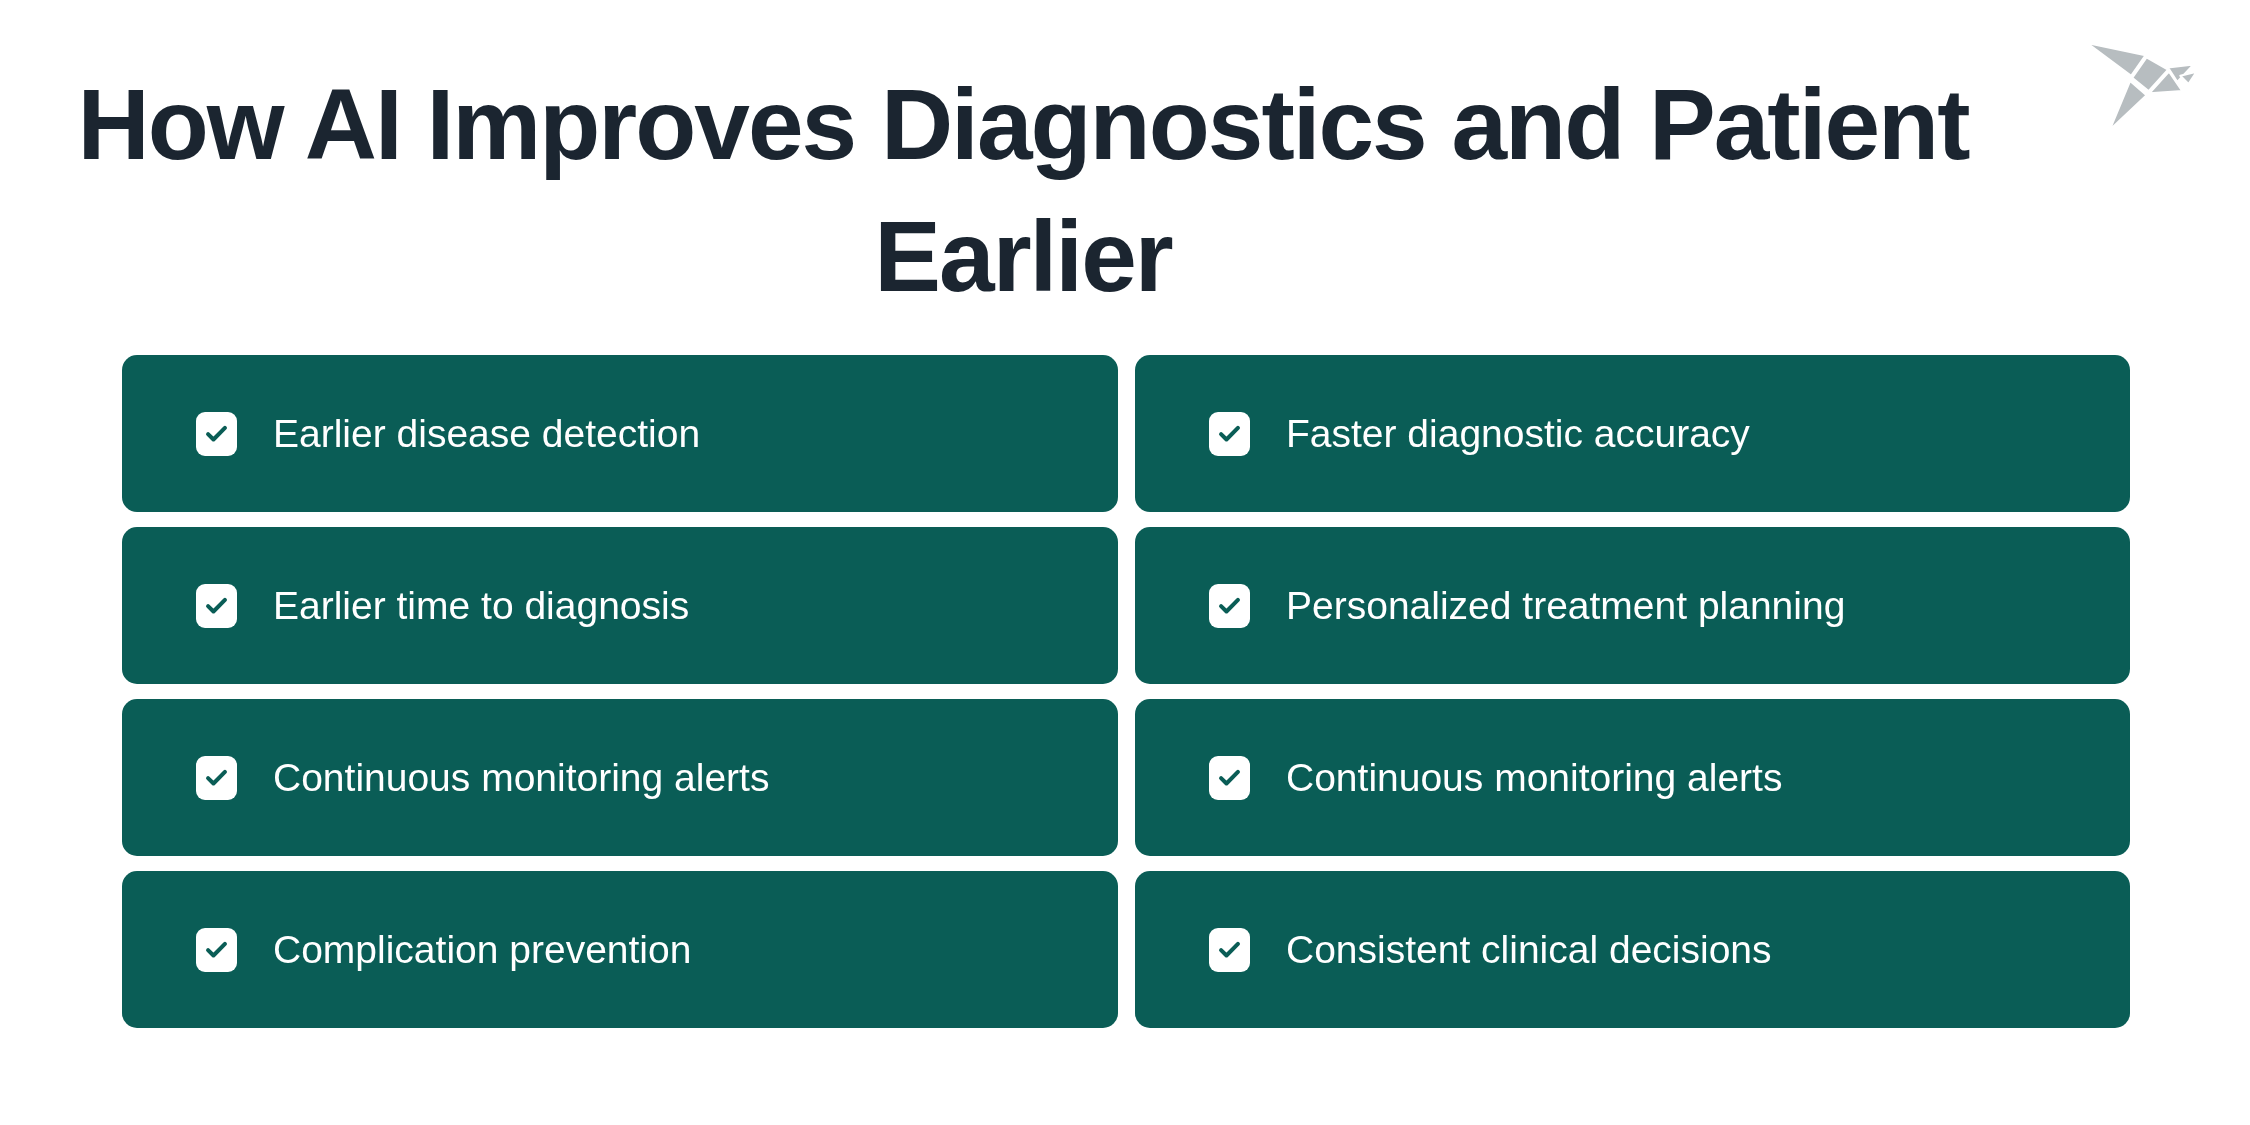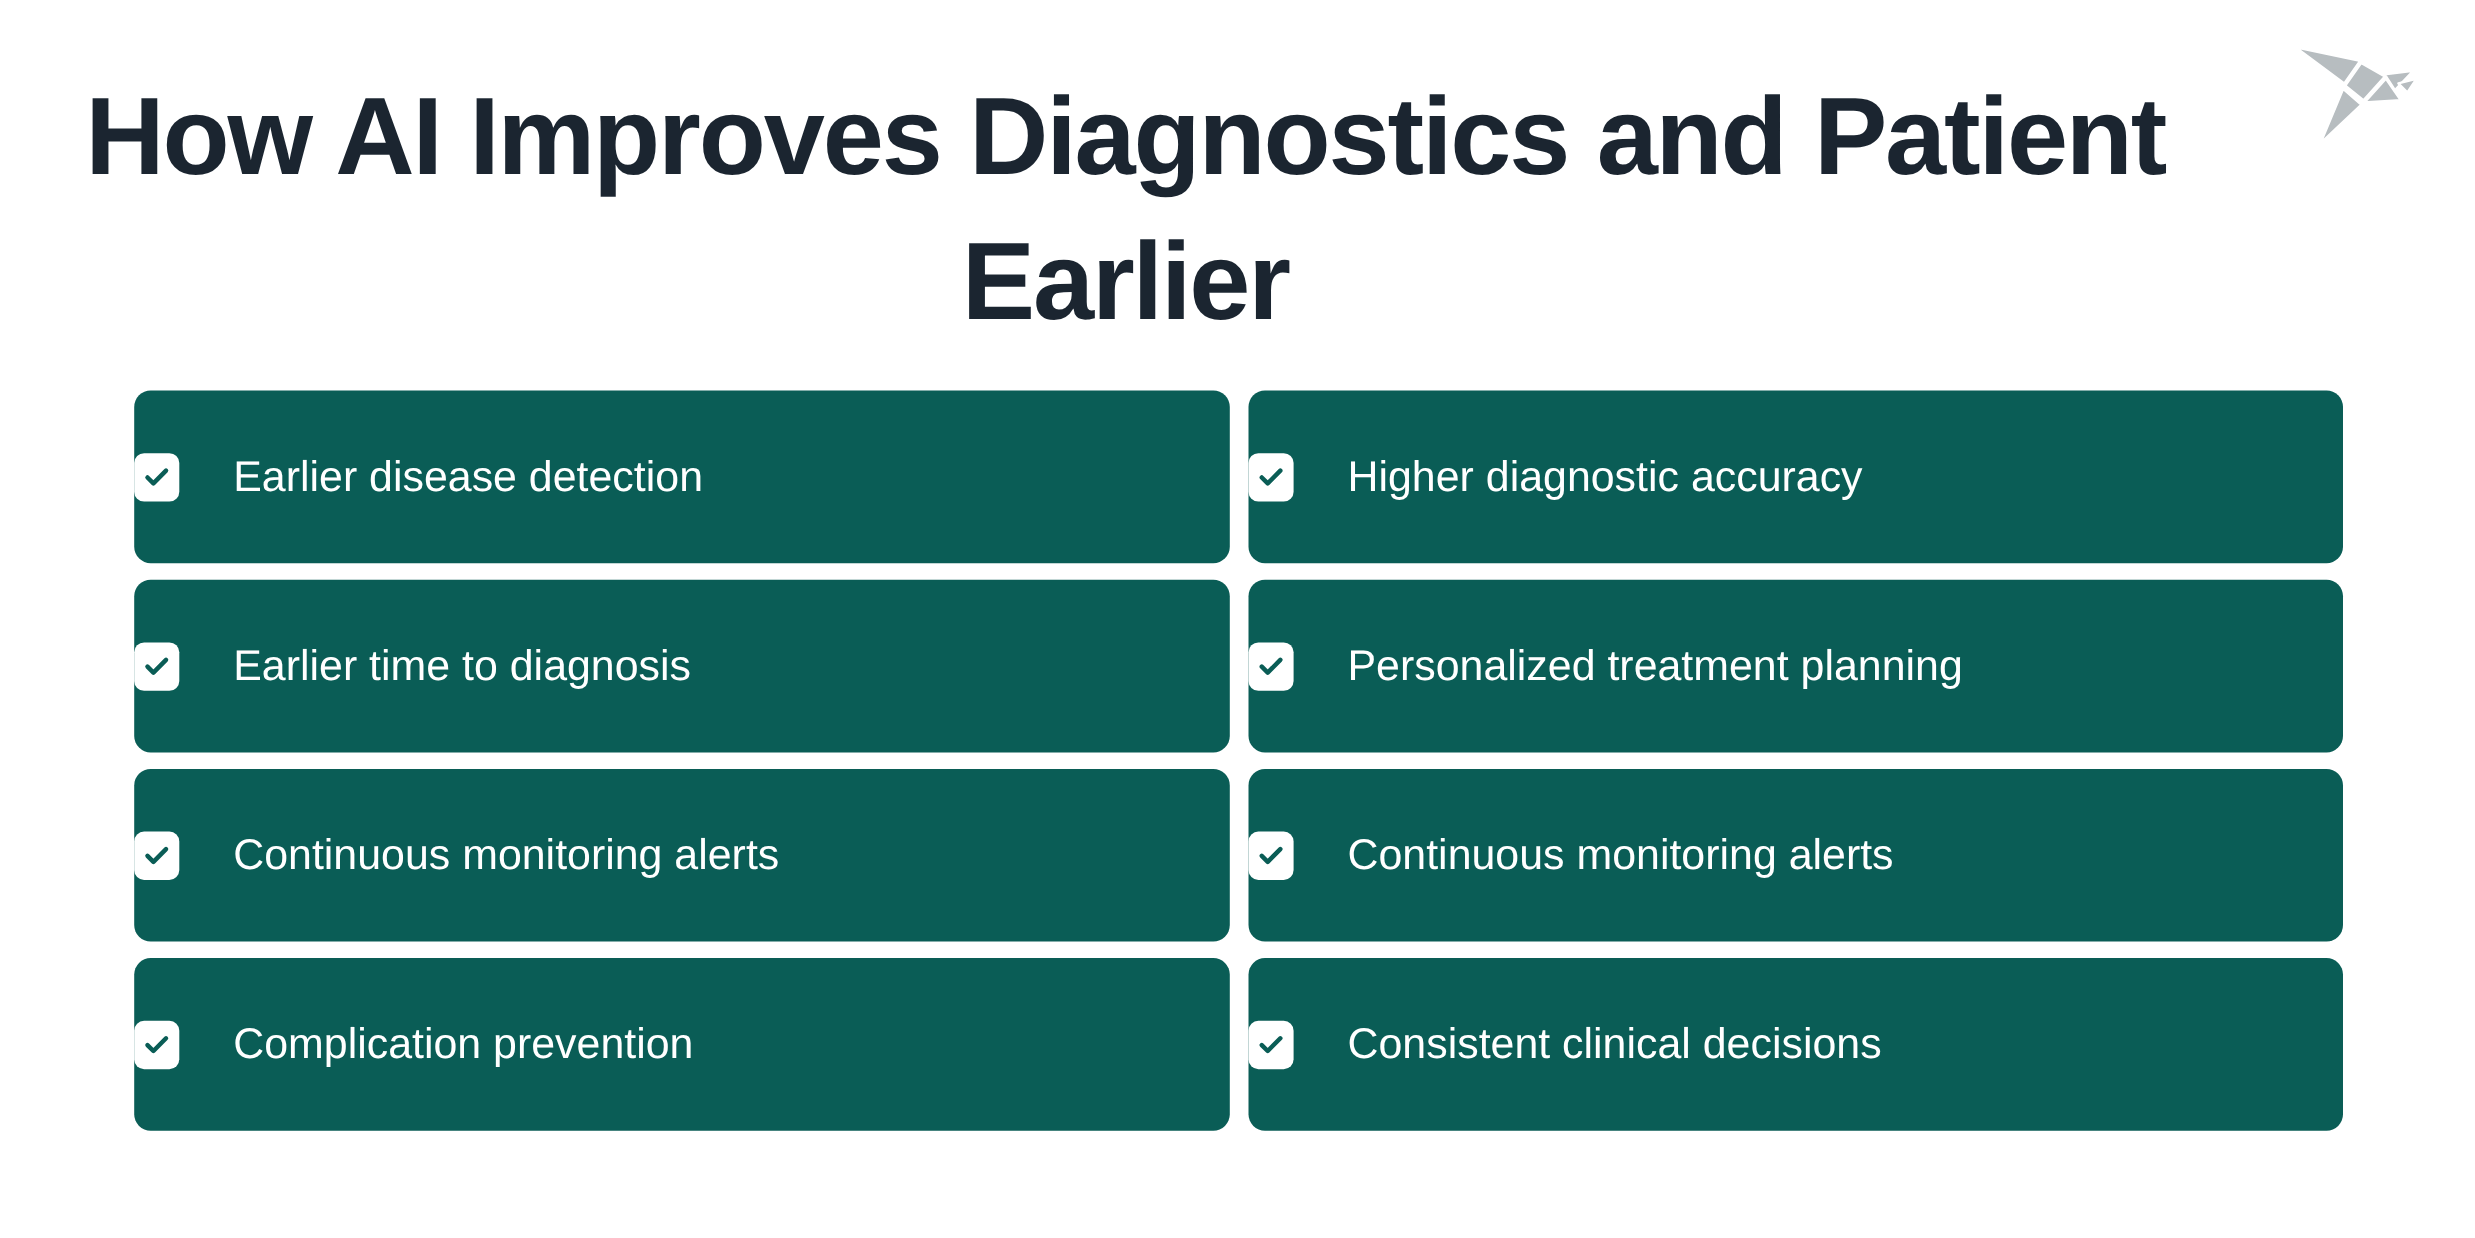--- a/index.html
+++ b/index.html
@@ -48,22 +48,23 @@
     grid-template-columns: 996px 995px;
     column-gap: 17px;
     row-gap: 15px;
     grid-auto-rows: 157px;
   }
   .card {
     background: var(--card-color);
     border-radius: 15px;
     display: flex;
     align-items: center;
+    padding-left: 74px;
     box-sizing: border-box;
-    gap: 49px;
+    gap: 36px;
   }
   .checkbox {
     width: 41px;
     height: 44px;
     background: #ffffff;
     border-radius: 9px;
     flex: 0 0 auto;
     display: flex;
     align-items: center;
     justify-content: center;
@@ -108,21 +109,21 @@
     </span>
     <span class="card-label">Earlier disease detection</span>
   </div>
 
   <div class="card">
     <span class="checkbox">
       <svg viewBox="0 0 24 24">
           <path d="M4.5 12.5l4.8 4.8L19.5 7" fill="none" stroke="var(--card-color)" stroke-width="3.6" stroke-linecap="round" stroke-linejoin="round"></path>
         </svg>
     </span>
-    <span class="card-label">Higher diagnostic accuracy</span>
+    <span class="card-label">Faster diagnostic accuracy</span>
   </div>
 
   <div class="card">
     <span class="checkbox">
       <svg viewBox="0 0 24 24">
           <path d="M4.5 12.5l4.8 4.8L19.5 7" fill="none" stroke="var(--card-color)" stroke-width="3.6" stroke-linecap="round" stroke-linejoin="round"></path>
         </svg>
     </span>
     <span class="card-label">Earlier time to diagnosis</span>
   </div>

